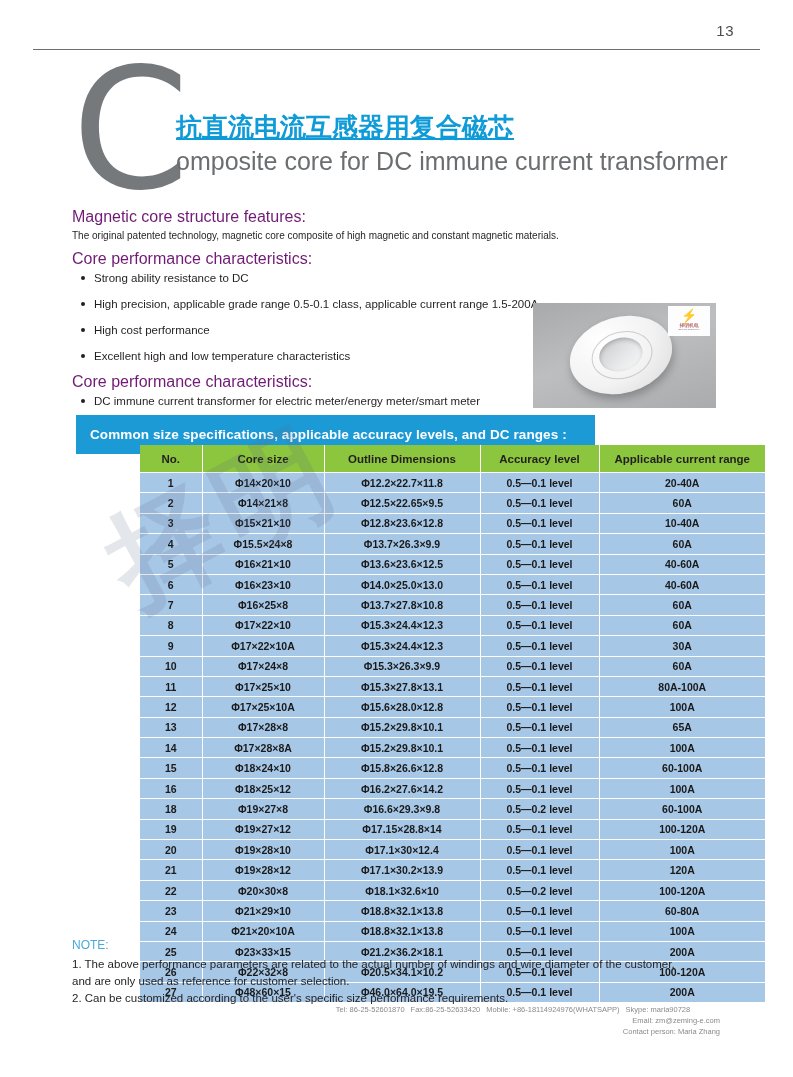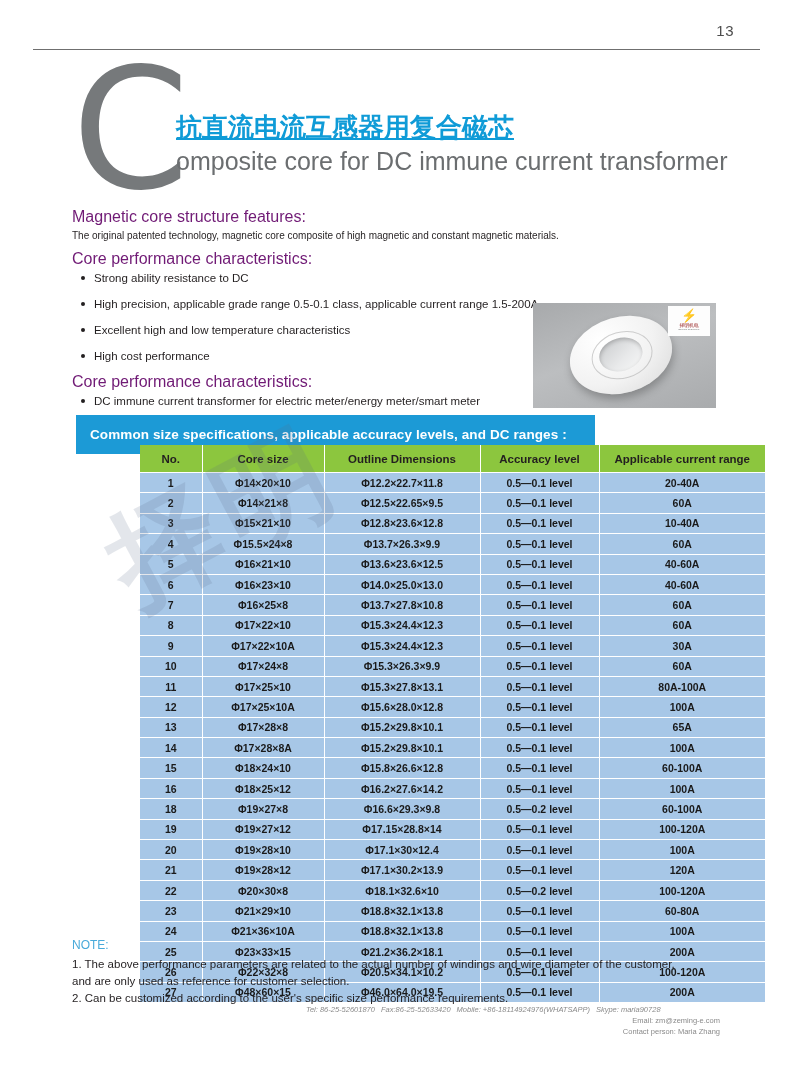--- a/index.html
+++ b/index.html
@@ -316,23 +316,22 @@
     left: 300px;
     top: 1004px;
     width: 420px;
     text-align: right;
     color: #8a8a8a;
     font-size: 7.5px;
     line-height: 11px;
   }
   .footer-row1 {
     display: flex;
-    justify-content: flex-start;
+    justify-content: center;
     white-space: nowrap;
-    font-style: italic;
   }
   .footer-row1 span { padding-left: 6px; }
   .footer-row2, .footer-row3 { white-space: nowrap; }
 </style>
 </head>
 <body>
 
 <div class="page">
 
   <div class="page-header">
@@ -347,22 +346,22 @@
   </div>
 
   <div class="features">
     <p class="sec-head">Magnetic core structure features:</p>
     <p class="sec-para">The original patented technology,  magnetic core composite of high magnetic and constant magnetic materials.</p>
 
     <p class="sec-head second">Core performance characteristics:</p>
     <ul class="bullets">
       <li>Strong ability resistance to DC</li>
       <li>High precision, applicable grade range 0.5-0.1 class, applicable current range 1.5-200A</li>
+      <li>High cost performance</li>
       <li>Excellent high and low temperature characteristics</li>
-      <li>High cost performance</li>
     </ul>
 
     <p class="sec-head third">Core performance characteristics:</p>
     <ul class="bullets tight">
       <li>DC immune current transformer for electric meter/energy meter/smart meter</li>
       <li>DC Immune current transformer for power system measurement and control</li>
     </ul>
   </div>
 
   <div class="product-photo">
@@ -550,21 +549,21 @@
           </tr>
           <tr>
             <td>23</td>
             <td>Φ21×29×10</td>
             <td>Φ18.8×32.1×13.8</td>
             <td>0.5—0.1 level</td>
             <td>60-80A</td>
           </tr>
           <tr>
             <td>24</td>
-            <td>Φ21×36×10A</td>
+            <td>Φ21×20×10A</td>
             <td>Φ18.8×32.1×13.8</td>
             <td>0.5—0.1 level</td>
             <td>100A</td>
           </tr>
           <tr>
             <td>25</td>
             <td>Φ23×33×15</td>
             <td>Φ21.2×36.2×18.1</td>
             <td>0.5—0.1 level</td>
             <td>200A</td>

